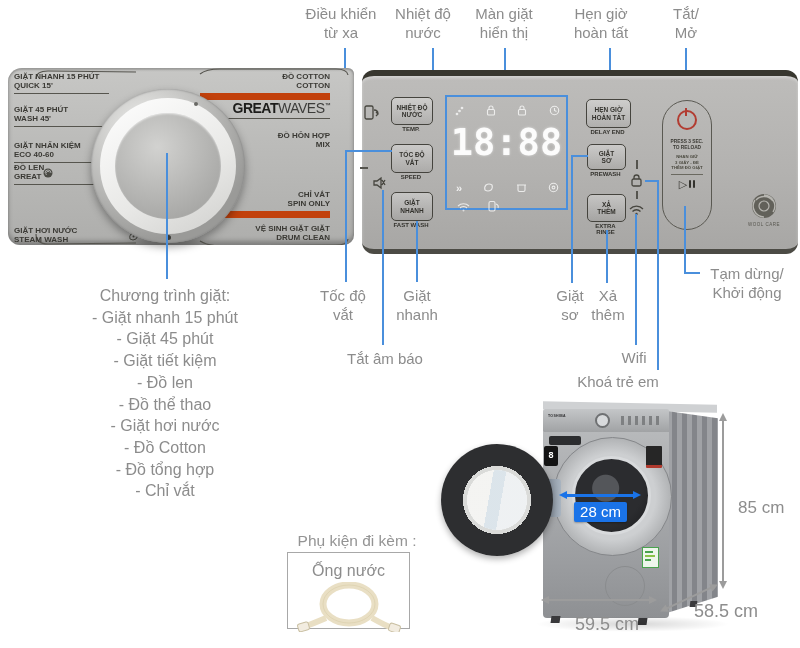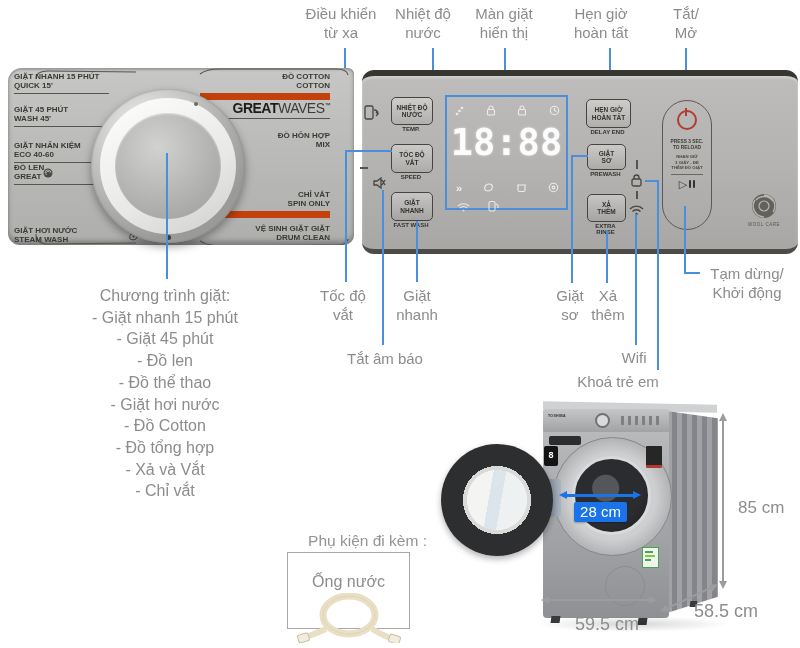--- a/index.html
+++ b/index.html
@@ -348,32 +348,32 @@
   <div class="lbl" style="left:566px;top:372px;width:104px">Khoá trẻ em</div>
   <div class="lbl" style="left:700px;top:264px;width:94px">
       <div>Tạm dừng/</div>
       <div>Khởi động</div>
     </div>
 
   <div class="lbl" style="left:40px;top:285px;width:250px;font-size:16px;line-height:21.7px">
     <div>Chương trình giặt:</div>
     <div>- Giặt nhanh 15 phút</div>
     <div>- Giặt 45 phút</div>
+    <div>- Giặt tiết kiệm</div>
     <div>- Đồ len</div>
     <div>- Đồ thể thao</div>
     <div>- Giặt hơi nước</div>
     <div>- Đồ Cotton</div>
     <div>- Đồ tổng hợp</div>
-    <div>- Xả và Vắt</div>
     <div>- Chỉ vắt</div>
   </div>
 
-  <div class="lbl" style="left:287px;top:531px;width:140px;text-align:right;font-size:15.5px;color:#949494">Phụ kiện đi kèm :</div>
+  <div class="lbl" style="left:287px;top:531px;width:140px;text-align:center;font-size:15.5px;color:#949494">Phụ kiện đi kèm :</div>
   <div class="accbox">
-    <div style="text-align:center;font-size:16px;color:#8c8c8c;margin-top:20px">Ống nước</div>
+    <div style="text-align:center;font-size:16px;color:#8c8c8c;margin-top:9px">Ống nước</div>
     <svg width="110" height="50" style="display:block;margin:2px auto 0">
       <ellipse cx="55" cy="22" rx="26" ry="19" fill="none" stroke="#e9dfc4" stroke-width="7"></ellipse>
       <ellipse cx="55" cy="22" rx="26" ry="19" fill="none" stroke="#d9cda9" stroke-width="1" opacity=".6"></ellipse>
       <path d="M32,36 Q18,42 12,44" stroke="#e9dfc4" stroke-width="6" fill="none"></path>
       <path d="M78,36 Q92,44 99,46" stroke="#e9dfc4" stroke-width="6" fill="none"></path>
       <rect x="4" y="41" width="11" height="8" rx="2" fill="#f2ece0" stroke="#c9bfa2" stroke-width="1" transform="rotate(-15 9 45)"></rect>
       <rect x="95" y="42" width="11" height="8" rx="2" fill="#f2ece0" stroke="#c9bfa2" stroke-width="1" transform="rotate(18 100 46)"></rect>
     </svg>
   </div>
 

